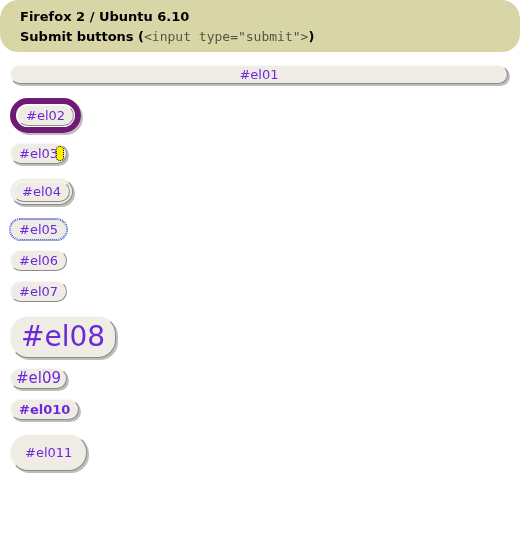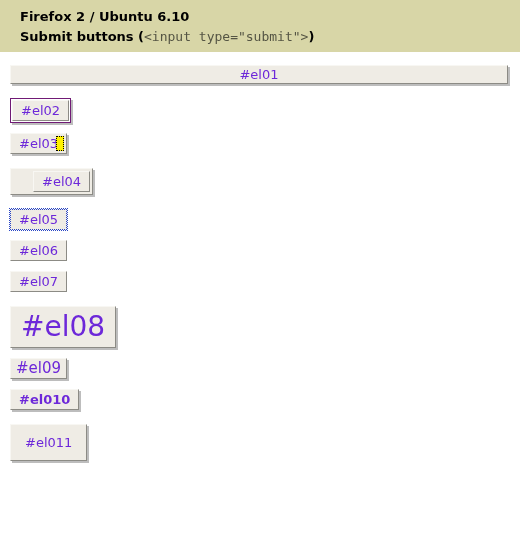--- a/index.html
+++ b/index.html
@@ -1,16 +1,17 @@
 <!DOCTYPE html>
 <html><head>
 <meta charset="utf-8">
 <style>
   * {
     box-sizing: border-box;
+    border-radius: 18px;
   }
   body {
     margin: 0;
     padding: 0;
     font-family: "DejaVu Sans", Verdana, Arial, sans-serif;
     font-size: 13px;
     background: #ffffff;
     width: 520px;
   }
   .header {
@@ -61,21 +62,21 @@
   }
 
   
   .el01 {
     width: 498px;
     padding: 2px 0;
   }
 
   
   .el02-wrap {
-    border: 1px solid #701a75;
+    border: 6px solid #701a75;
     padding: 1px;
     display: inline-block;
     box-shadow: 2px 2px 0 0 #bdbdbd;
   }
   .el02 {
     box-shadow: none;
   }
 
   
   .el03 {
@@ -104,21 +105,20 @@
     border-top-color: #f8f7f3;
     border-left-color: #f8f7f3;
     border-right-color: #8c8b85;
     border-bottom-color: #8c8b85;
     padding: 2px;
     background: #efece5;
     box-shadow: 2px 2px 0 0 #bdbdbd;
   }
   .el04 {
     box-shadow: none;
-    margin-left: 20px;
   }
 
   
   .el05 {
     outline: 1px dotted #2a46c6;
     outline-offset: 0;
     border: 1px dotted #2a46c6;
     background: #efece5;
     box-shadow: none;
   }

